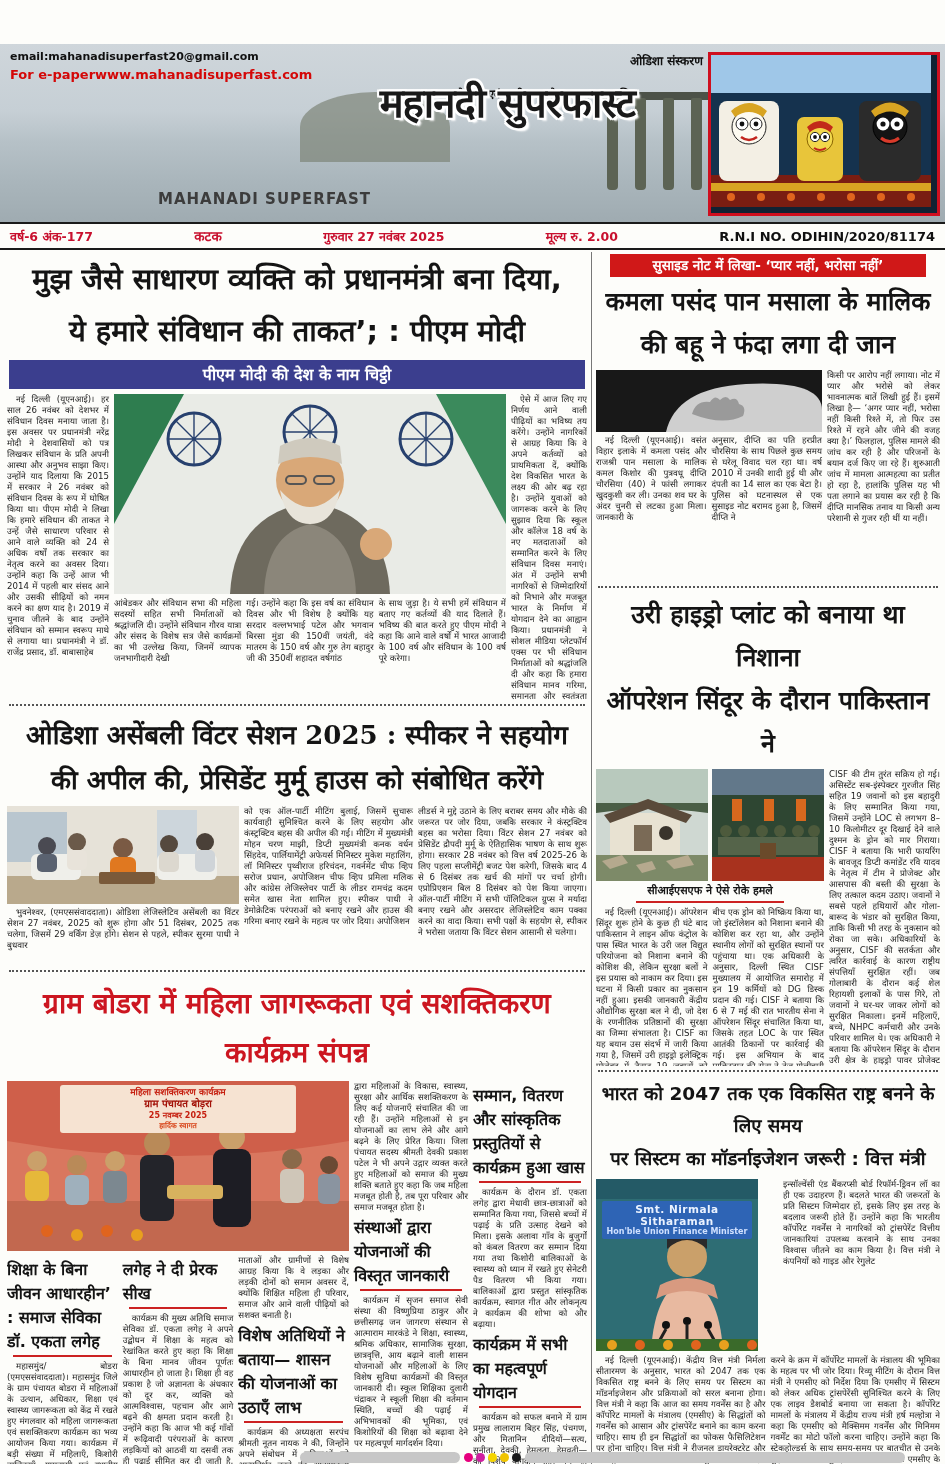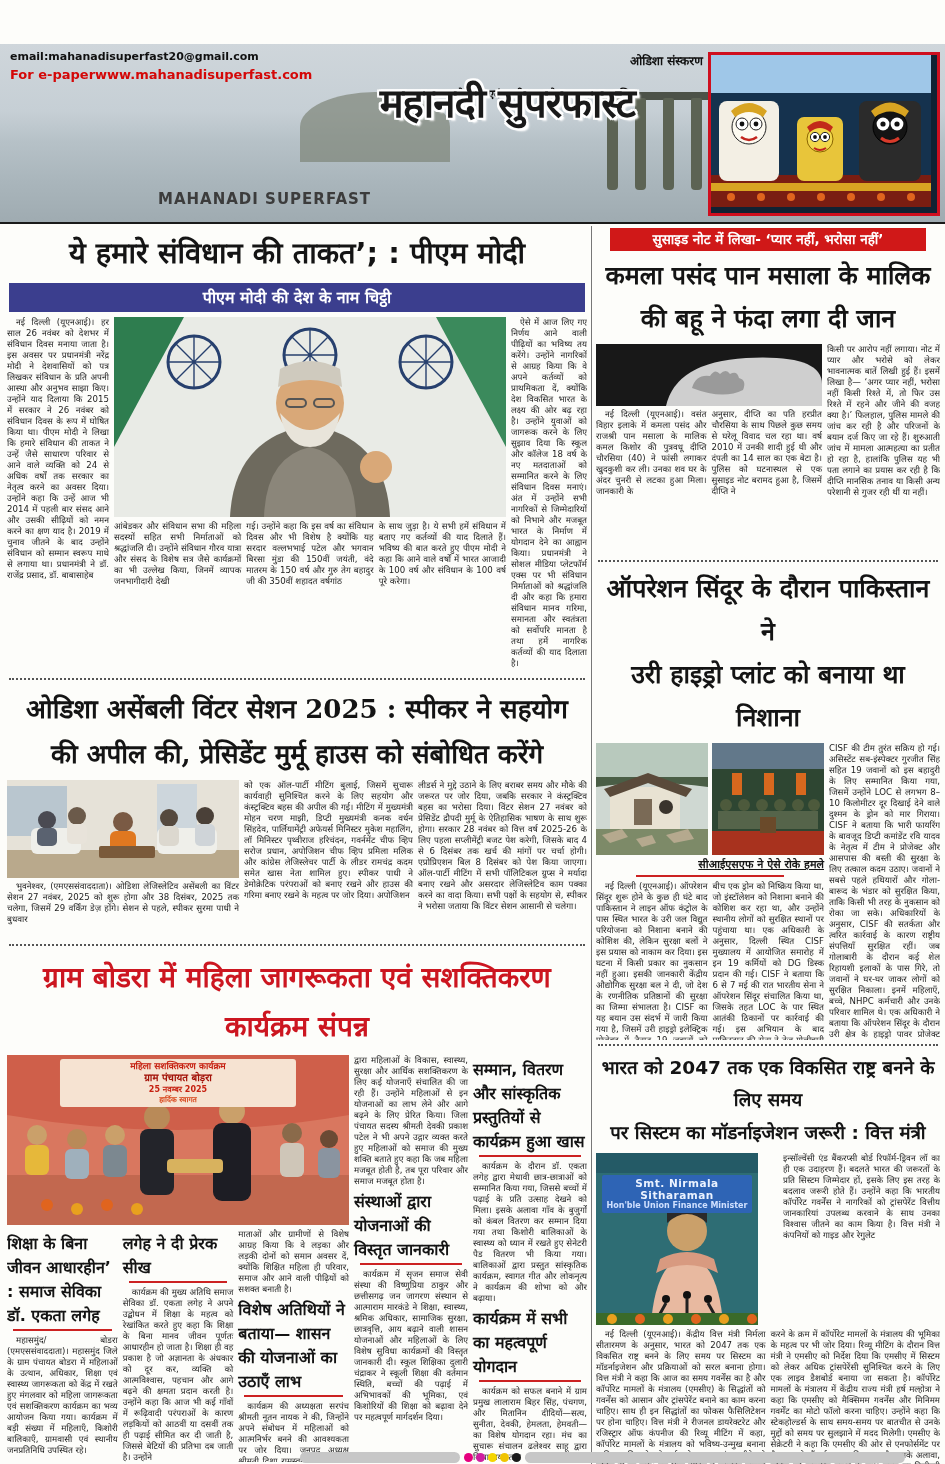--- a/index.html
+++ b/index.html
@@ -39,21 +39,21 @@
   .h-serif{font-size:26px;font-weight:800;text-align:center;line-height:1.72;color:#141414;margin:3px 0 4px;font-family:"DejaVu Serif","Liberation Serif",serif;}
   .h-red{font-size:28px;font-weight:800;text-align:center;line-height:1.75;color:#cc1620;margin:3px 0 4px;}
   .h-fin{font-size:18.5px;font-weight:800;text-align:center;line-height:1.75;color:#141414;margin:2px 0 4px;}
   .art{font-size:8.6px;line-height:1.28;text-align:justify;color:#1c1c1c;margin:0;text-indent:9px;}
   .art.noind{text-indent:0;}
   .cols{display:flex;gap:5px;}
   .cols>*{flex:1;min-width:0;}
   .bsub{font-weight:800;font-size:16px;text-align:left;line-height:1.5;margin:3px 0 1px;color:#141414;}
   .red-rule{border:0;border-top:2px solid #cc2222;margin:1px 6px 4px;}
   .bold-tail{font-weight:800;font-size:12px;text-align:center;margin-top:4px;}
-  .cap{font-weight:800;font-size:11px;text-align:right;line-height:1.45;margin:2px 0 0;text-decoration:underline;}
+  .cap{font-weight:800;font-size:11px;text-align:center;line-height:1.45;margin:2px 0 0;}
   
   .ph{position:relative;overflow:hidden;background:#d8d8d4;}
   .ph svg{display:block;}
   .ph-banner{position:absolute;top:4px;left:50%;transform:translateX(-50%);width:62%;background:#f6e3d2;
     border-radius:3px;text-align:center;padding:2px 12px 3px;line-height:1.25;}
   .ph-banner .b1{font-size:9px;font-weight:800;color:#c62010;}
   .ph-banner .b2{font-size:10px;font-weight:800;color:#a31208;}
   .ph-banner .b3{font-size:8px;font-weight:700;color:#c62010;}
   .ph-banner .b4{font-size:7.5px;font-weight:700;color:#d8491f;}
   .fin-band{position:absolute;top:22px;left:6px;right:6px;background:#2e64b5;border-radius:2px;text-align:center;padding:2px 0 3px;}
@@ -124,27 +124,35 @@
           <circle cx="50" cy="142" r="4" fill="#e0641e"></circle>
         <circle cx="80" cy="142" r="4" fill="#e0641e"></circle>
           <circle cx="110" cy="142" r="4" fill="#e0641e"></circle>
         <circle cx="140" cy="142" r="4" fill="#e0641e"></circle>
           <circle cx="170" cy="142" r="4" fill="#e0641e"></circle>
         <circle cx="200" cy="142" r="4" fill="#e0641e"></circle>
       </svg>
     </div>
   </header>
 
+  <div class="dateline">
+    <span class="dl">वर्ष-6  अंक-177</span>
+    <span class="dl" style="font-size:13.5px">कटक</span>
+    <span class="dl">गुरुवार   27  नवंबर   2025</span>
+    <span class="dl">मूल्य रु. 2.00</span>
+    <span class="dl-rni">R.N.I NO. ODIHIN/2020/81174</span>
+  </div>
 
   <div class="content">
 
     <div class="col-left">
 
       <section class="sec-modi" style="height:448px">
         <div class="h-xl">
+          <div>मुझ जैसे साधारण व्यक्ति को प्रधानमंत्री बना दिया,</div>
           <div>ये हमारे संविधान की ताकत’; : पीएम मोदी</div>
         </div>
         <div class="bar-blue">पीएम मोदी की देश के नाम चिट्ठी</div>
         <div class="cols">
           <p class="art" style="flex:0 0 102px">नई दिल्ली (यूएनआई)। हर साल 26 नवंबर को देशभर में संविधान दिवस मनाया जाता है। इस अवसर पर प्रधानमंत्री नरेंद्र मोदी ने देशवासियों को पत्र लिखकर संविधान के प्रति अपनी आस्था और अनुभव साझा किए। उन्होंने याद दिलाया कि 2015 में सरकार ने 26 नवंबर को संविधान दिवस के रूप में घोषित किया था। पीएम मोदी ने लिखा कि हमारे संविधान की ताकत ने उन्हें जैसे साधारण परिवार से आने वाले व्यक्ति को 24 से अधिक वर्षों तक सरकार का नेतृत्व करने का अवसर दिया। उन्होंने कहा कि उन्हें आज भी 2014 में पहली बार संसद आने और उसकी सीढ़ियों को नमन करने का क्षण याद है। 2019 में चुनाव जीतने के बाद उन्होंने संविधान को सम्मान स्वरूप माथे से लगाया था। प्रधानमंत्री ने डॉ. राजेंद्र प्रसाद, डॉ. बाबासाहेब</p>
           <div style="flex:0 0 392px">
             <div class="ph" style="width:392px;height:200px">
               <svg width="392" height="200" viewBox="0 0 392 200">
                 <rect width="392" height="200" fill="#e9ebe6"></rect>
                 <path d="M0 0 L70 0 L0 130 Z" fill="#2e7d4f"></path>
@@ -202,21 +210,21 @@
                   <rect x="60" y="44" width="20" height="20" rx="5" fill="#e8e3da"></rect>
                 <circle cx="116" cy="42" r="10" fill="#7a5a44"></circle>
                   <rect x="103" y="51" width="26" height="24" rx="6" fill="#e07820"></rect>
                 <circle cx="162" cy="38" r="9" fill="#55493e"></circle>
                   <rect x="152" y="46" width="20" height="20" rx="5" fill="#dcd8cf"></rect>
                 <circle cx="198" cy="36" r="9" fill="#4a4038"></circle>
                   <rect x="188" y="44" width="20" height="22" rx="5" fill="#cfd4d8"></rect>
                 <rect x="92" y="66" width="56" height="12" rx="2" fill="#7a5a3a"></rect>
               </svg>
             </div>
-            <p class="art" style="margin-top:3px">भुवनेश्वर, (एमएससंवाददाता)। ओडिशा लेजिस्लेटिव असेंबली का विंटर सेशन 27 नवंबर, 2025 को शुरू होगा और 38 दिसंबर, 2025 तक चलेगा, जिसमें 29 वर्किंग डेज़ होंगे। सेशन से पहले, स्पीकर सुरमा पाधी ने बुधवार</p>
+            <p class="art" style="margin-top:3px">भुवनेश्वर, (एमएससंवाददाता)। ओडिशा लेजिस्लेटिव असेंबली का विंटर सेशन 27 नवंबर, 2025 को शुरू होगा और 51 दिसंबर, 2025 तक चलेगा, जिसमें 29 वर्किंग डेज़ होंगे। सेशन से पहले, स्पीकर सुरमा पाधी ने बुधवार</p>
           </div>
           <p class="art noind">को एक ऑल-पार्टी मीटिंग बुलाई, जिसमें सुचारू कार्यवाही सुनिश्चित करने के लिए सहयोग और कंस्ट्रक्टिव बहस की अपील की गई। मीटिंग में मुख्यमंत्री मोहन चरण माझी, डिप्टी मुख्यमंत्री कनक वर्धन सिंहदेव, पार्लियामेंट्री अफेयर्स मिनिस्टर मुकेश महालिंग, लॉ मिनिस्टर पृथ्वीराज हरिचंदन, गवर्नमेंट चीफ व्हिप सरोज प्रधान, अपोजिशन चीफ व्हिप प्रमिला मलिक और कांग्रेस लेजिस्लेचर पार्टी के लीडर रामचंद्र कदम समेत खास नेता शामिल हुए। स्पीकर पाधी ने डेमोक्रेटिक परंपराओं को बनाए रखने और हाउस की गरिमा बनाए रखने के महत्व पर जोर दिया। अपोजिशन</p>
           <p class="art noind">लीडर्स ने मुद्दे उठाने के लिए बराबर समय और मौके की जरूरत पर जोर दिया, जबकि सरकार ने कंस्ट्रक्टिव बहस का भरोसा दिया। विंटर सेशन 27 नवंबर को प्रेसिडेंट द्रौपदी मुर्मू के ऐतिहासिक भाषण के साथ शुरू होगा। सरकार 28 नवंबर को वित्त वर्ष 2025-26 के लिए पहला सप्लीमेंट्री बजट पेश करेगी, जिसके बाद 4 से 6 दिसंबर तक खर्च की मांगों पर चर्चा होगी। एप्रोप्रिएशन बिल 8 दिसंबर को पेश किया जाएगा। ऑल-पार्टी मीटिंग में सभी पॉलिटिकल ग्रुप्स ने मर्यादा बनाए रखने और असरदार लेजिस्लेटिव काम पक्का करने का वादा किया। सभी पक्षों के सहयोग से, स्पीकर ने भरोसा जताया कि विंटर सेशन आसानी से चलेगा।</p>
         </div>
       </section>
 
       <hr class="rule-dot">
 
       <section style="height:512px">
         <div class="h-red">
@@ -320,22 +328,22 @@
             </div>
           </div>
           <p class="art noind">किसी पर आरोप नहीं लगाया। नोट में प्यार और भरोसे को लेकर भावनात्मक बातें लिखी हुई हैं। इसमें लिखा है— ‘अगर प्यार नहीं, भरोसा नहीं किसी रिश्ते में, तो फिर उस रिश्ते में रहने और जीने की वजह क्या है।’ फिलहाल, पुलिस मामले की जांच कर रही है और परिजनों के बयान दर्ज किए जा रहे हैं। शुरुआती जांच में मामला आत्महत्या का प्रतीत हो रहा है, हालांकि पुलिस यह भी पता लगाने का प्रयास कर रही है कि दीप्ति मानसिक तनाव या किसी अन्य परेशानी से गुजर रही थीं या नहीं।</p>
         </div>
       </section>
 
       <hr class="rule-dot">
 
       <section style="height:474px">
         <div class="h-lg">
+          <div>उरी हाइड्रो प्लांट को बनाया था निशाना</div>
           <div>ऑपरेशन सिंदूर के दौरान पाकिस्तान ने</div>
-          <div>उरी हाइड्रो प्लांट को बनाया था निशाना</div>
         </div>
         <div class="cols">
           <div style="flex:0 0 228px">
             <div style="display:flex;gap:4px">
               <div class="ph" style="width:112px;height:112px">
                 <svg width="112" height="112" viewBox="0 0 112 112">
                   <rect width="112" height="112" fill="#cfd8d2"></rect>
                   <rect y="0" width="112" height="34" fill="#b8c9bd"></rect>
                   <path d="M0 34 H112 V44 Q56 36 0 44 Z" fill="#4a5e46"></path>
                   <rect x="14" y="44" width="70" height="42" fill="#e8e2d2"></rect>

